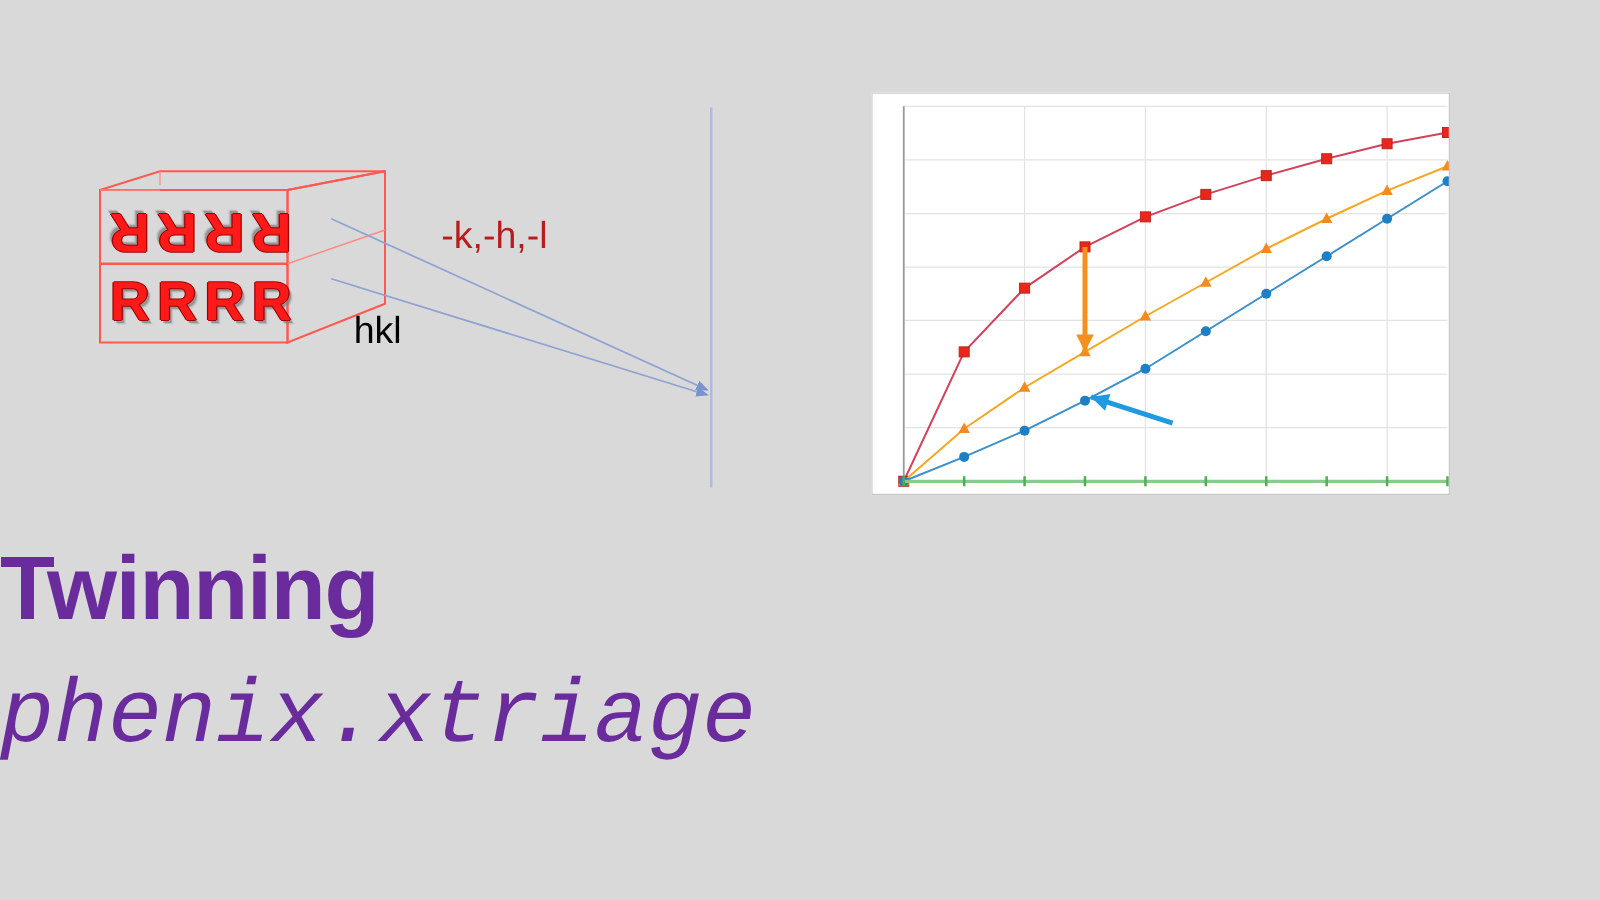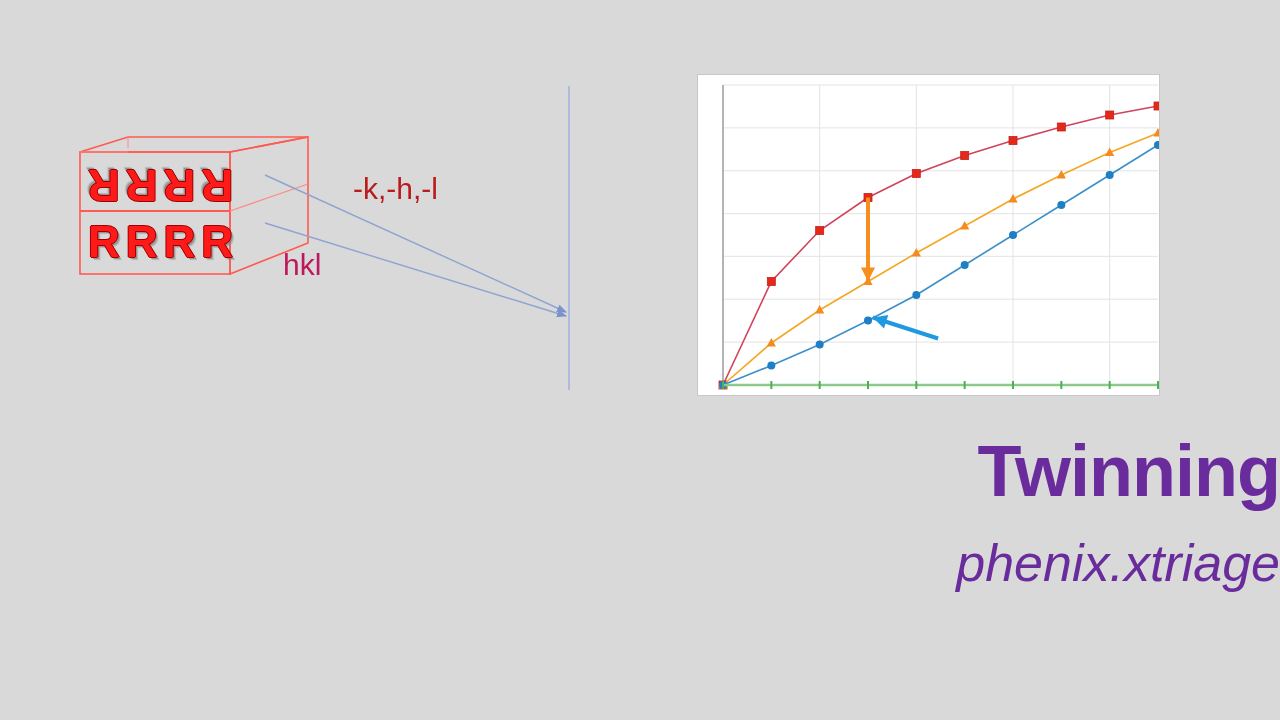--- a/index.html
+++ b/index.html
@@ -59,21 +59,21 @@
   .row-bottom {
     left: 88px;
     top: 220px;
   }
 
   .label-hkl {
     position: absolute;
     left: 283px;
     top: 248px;
     font-size: 30px;
-    color: #be185d;
+    color: #000000;
     font-family: "Liberation Sans", sans-serif;
   }
   .label-mk {
     position: absolute;
     left: 353px;
     top: 172px;
     font-size: 30px;
     color: #b91c1c;
     font-family: "Liberation Sans", sans-serif;
     white-space: nowrap;
@@ -94,36 +94,36 @@
     width: 463px;
     height: 322px;
   }
 
   
   .title-main {
     position: absolute;
     left: 0;
     right: 0;
     top: 430px;
-    text-align: right;
+    text-align: left;
     font-family: "Liberation Sans", sans-serif;
     font-weight: bold;
     font-size: 72px;
     color: #6a2c9c;
     letter-spacing: -1px;
   }
   .title-sub {
     position: absolute;
     left: 0;
     right: 0;
     top: 533px;
-    text-align: right;
-    font-family: Liberation Sans, sans-serif;
+    text-align: left;
+    font-family: Liberation Mono, monospace;
     font-style: italic;
-    font-size: 52px;
+    font-size: 72px;
     color: #6a2c9c;
   }
 </style>
 </head>
 <body>
 
 <div class="slide">
 
   <svg class="diagram-svg" viewBox="0 0 1280 720" xmlns="http://www.w3.org/2000/svg">
     <defs>

